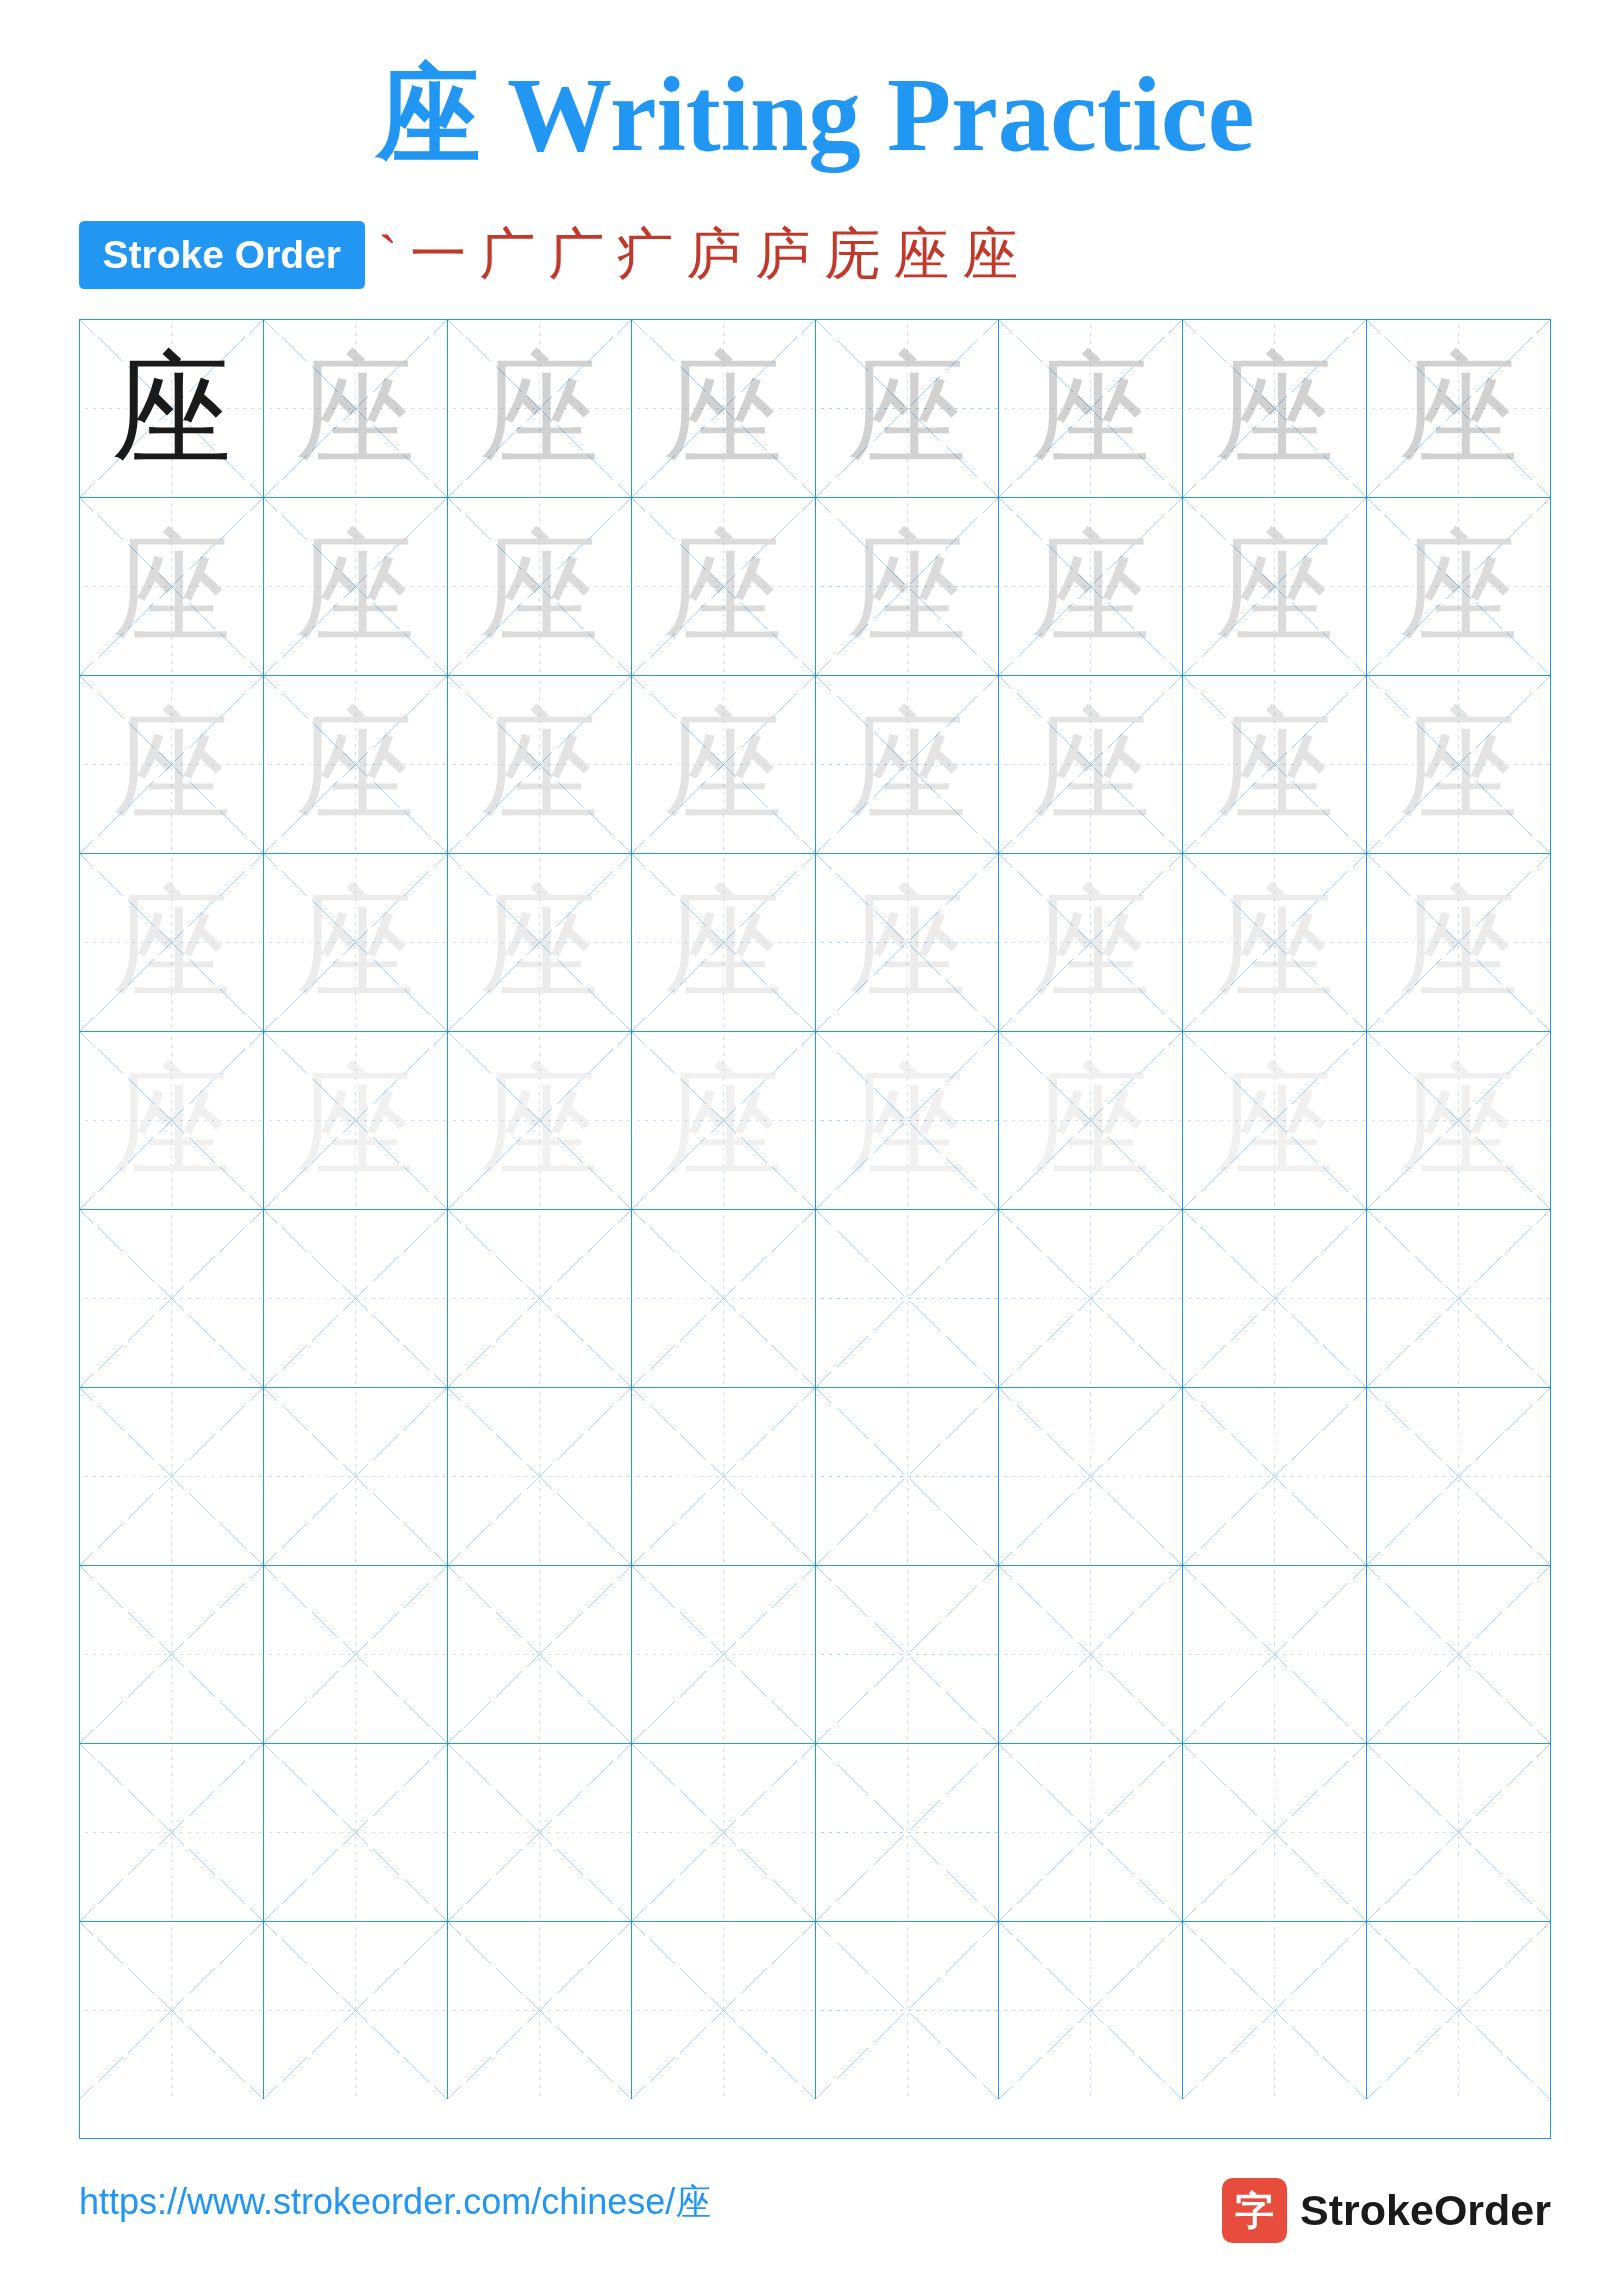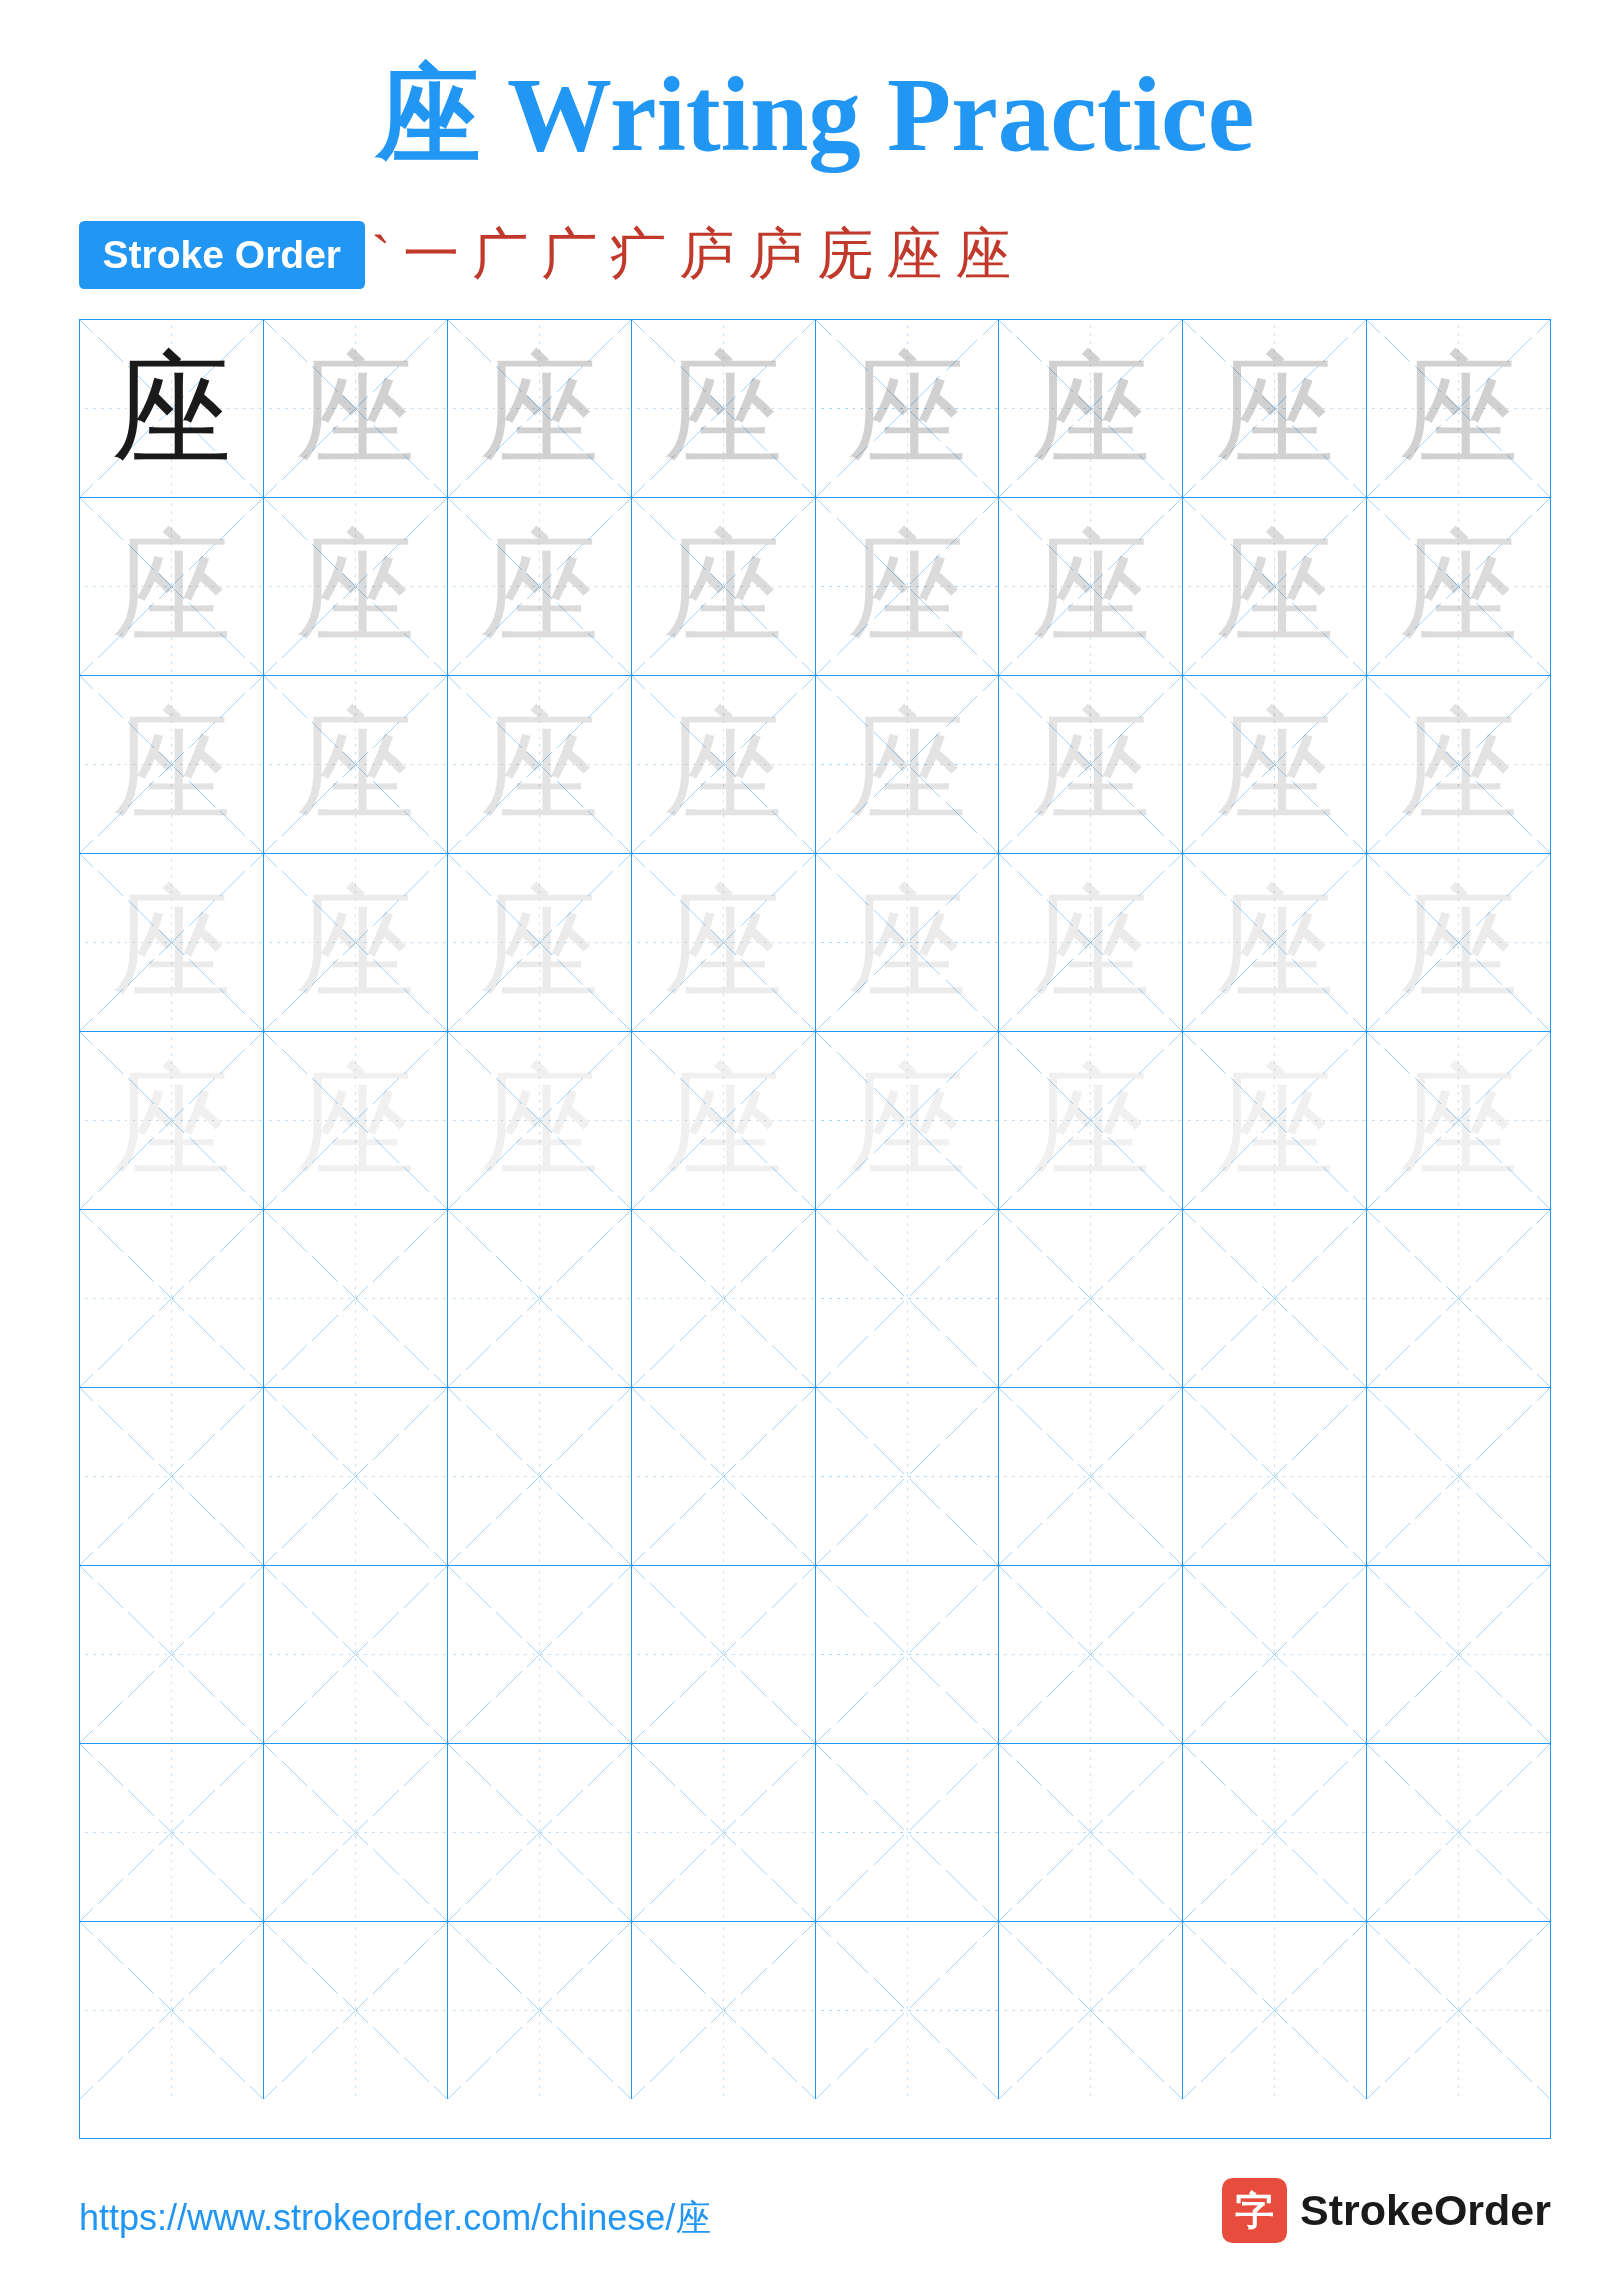--- a/index.html
+++ b/index.html
@@ -30,21 +30,21 @@
       margin-bottom: 39px;
       text-align: center;
       line-height: 1.2;
     }
 
     .stroke-order-row {
       display: flex;
       align-items: center;
       width: 100%;
       margin-bottom: 26px;
-      gap: 7px;
+      gap: 14px;
     }
 
     .stroke-order-badge {
       background: #2196F3;
       color: white;
       font-size: 39px;
       font-weight: bold;
       padding: 11.8px 23.6px;
       border-radius: 5.2px;
       white-space: nowrap;
@@ -151,21 +151,21 @@
       color: rgba(0,0,0,0.08);
     }
     .cell-char.ghost-5 {
       color: rgba(0,0,0,0.06);
     }
 
     .footer {
       display: flex;
       width: 100%;
       justify-content: space-between;
-      align-items: flex-end;
+      align-items: flex-start;
       margin-top: 39px;
     }
 
     .footer-url {
       font-size: 36px;
       color: #2196F3;
       font-family: Arial, sans-serif;
     }
 
     .footer-logo {

